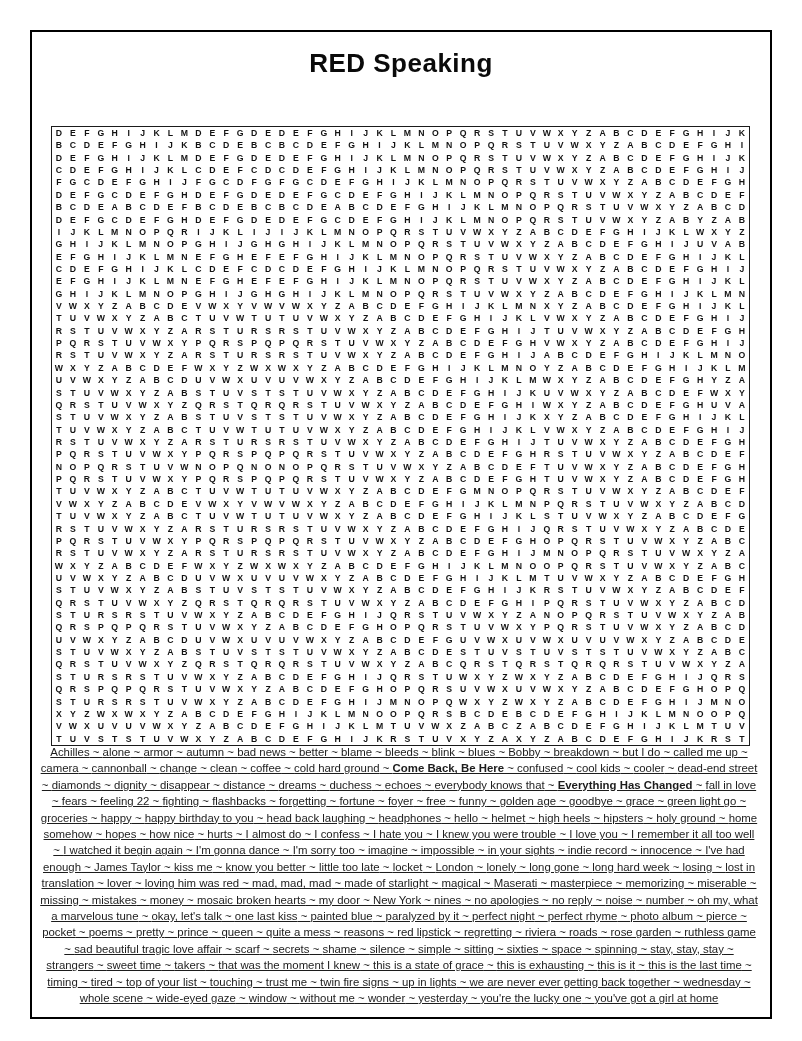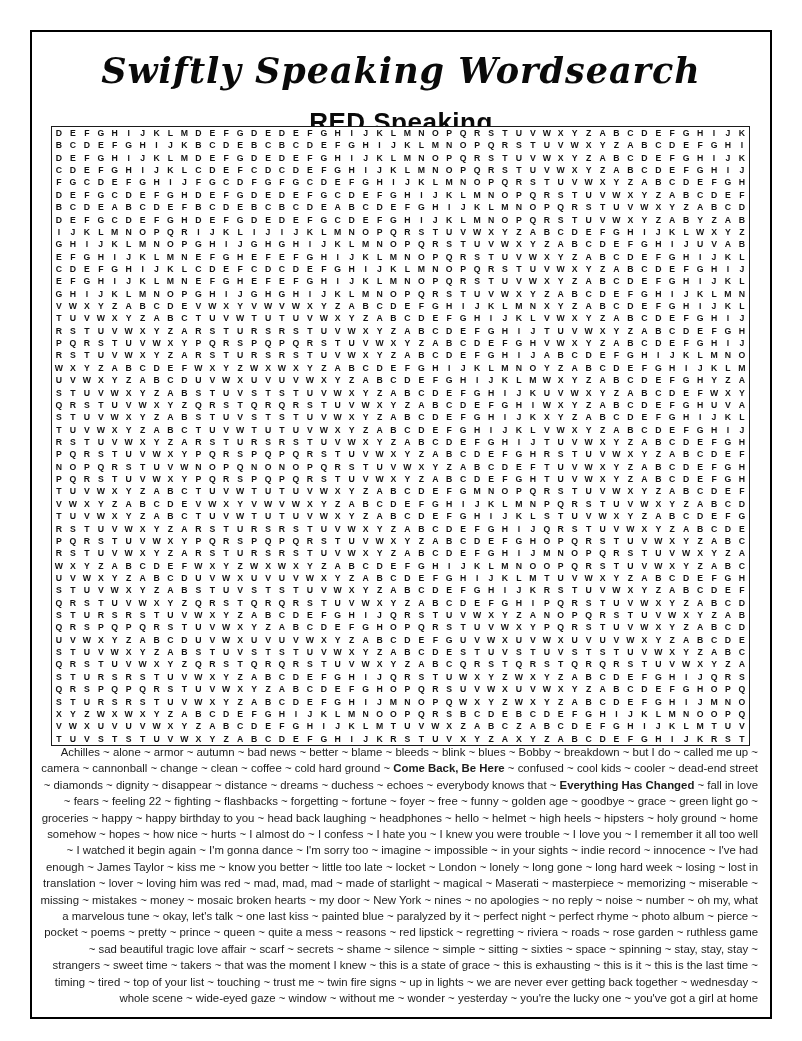--- a/index.html
+++ b/index.html
@@ -4,28 +4,27 @@
 <style>
   html,body{margin:0;padding:0;background:#fff;}
   body{width:802px;height:1041px;position:relative;font-family:"Liberation Sans",sans-serif;color:#000;}
   .page{position:absolute;left:30px;top:30px;width:742px;height:989px;border:2.5px solid #000;box-sizing:border-box;}
   .title{margin:0;padding-top:18px;text-align:center;font-family:"DejaVu Serif",serif;font-style:italic;font-weight:bold;font-size:35px;letter-spacing:1px;color:#0a0a0a;}
   .subtitle{margin:0;padding-top:16px;text-align:center;font-family:"Liberation Sans",sans-serif;font-weight:bold;font-size:26px;letter-spacing:.5px;color:#0a0a0a;}
   .grid-outer{position:absolute;left:19px;top:94px;border:1.5px solid #1a1a1a;padding:0;background:#fff;box-shadow:0 0 0 1px #fff inset;}
   .grid{display:block;}
   .grow{display:flex;height:12.36px;}
   .cell{display:inline-block;width:13.94px;height:12.36px;line-height:12.6px;text-align:center;font-size:8.7px;font-weight:bold;color:#121212;font-family:"Liberation Sans",sans-serif;}
-  .words{position:absolute;left:8px;top:712px;width:718px;margin:0;text-align:right;font-size:11.4px;line-height:16.4px;color:#1c1c1c;font-family:"Liberation Sans",sans-serif;}
+  .words{position:absolute;left:8px;top:712px;width:718px;margin:0;text-align:center;font-size:11.4px;line-height:16.4px;color:#1c1c1c;font-family:"Liberation Sans",sans-serif;text-decoration:underline;}
   .words .bold{font-weight:bold;}
 </style>
 </head>
 <body>
 
 <div class="page">
-  <h1 class="title">Swiftly Speaking Wordsearch</h1>
   <h2 class="subtitle">RED Speaking</h2>
   <div class="grid-outer">
     <div class="grid" id="grid">
         <div class="grow">
           <span class="cell">D</span>
           <span class="cell">E</span>
           <span class="cell">F</span>
           <span class="cell">G</span>
           <span class="cell">H</span>
           <span class="cell">I</span>

